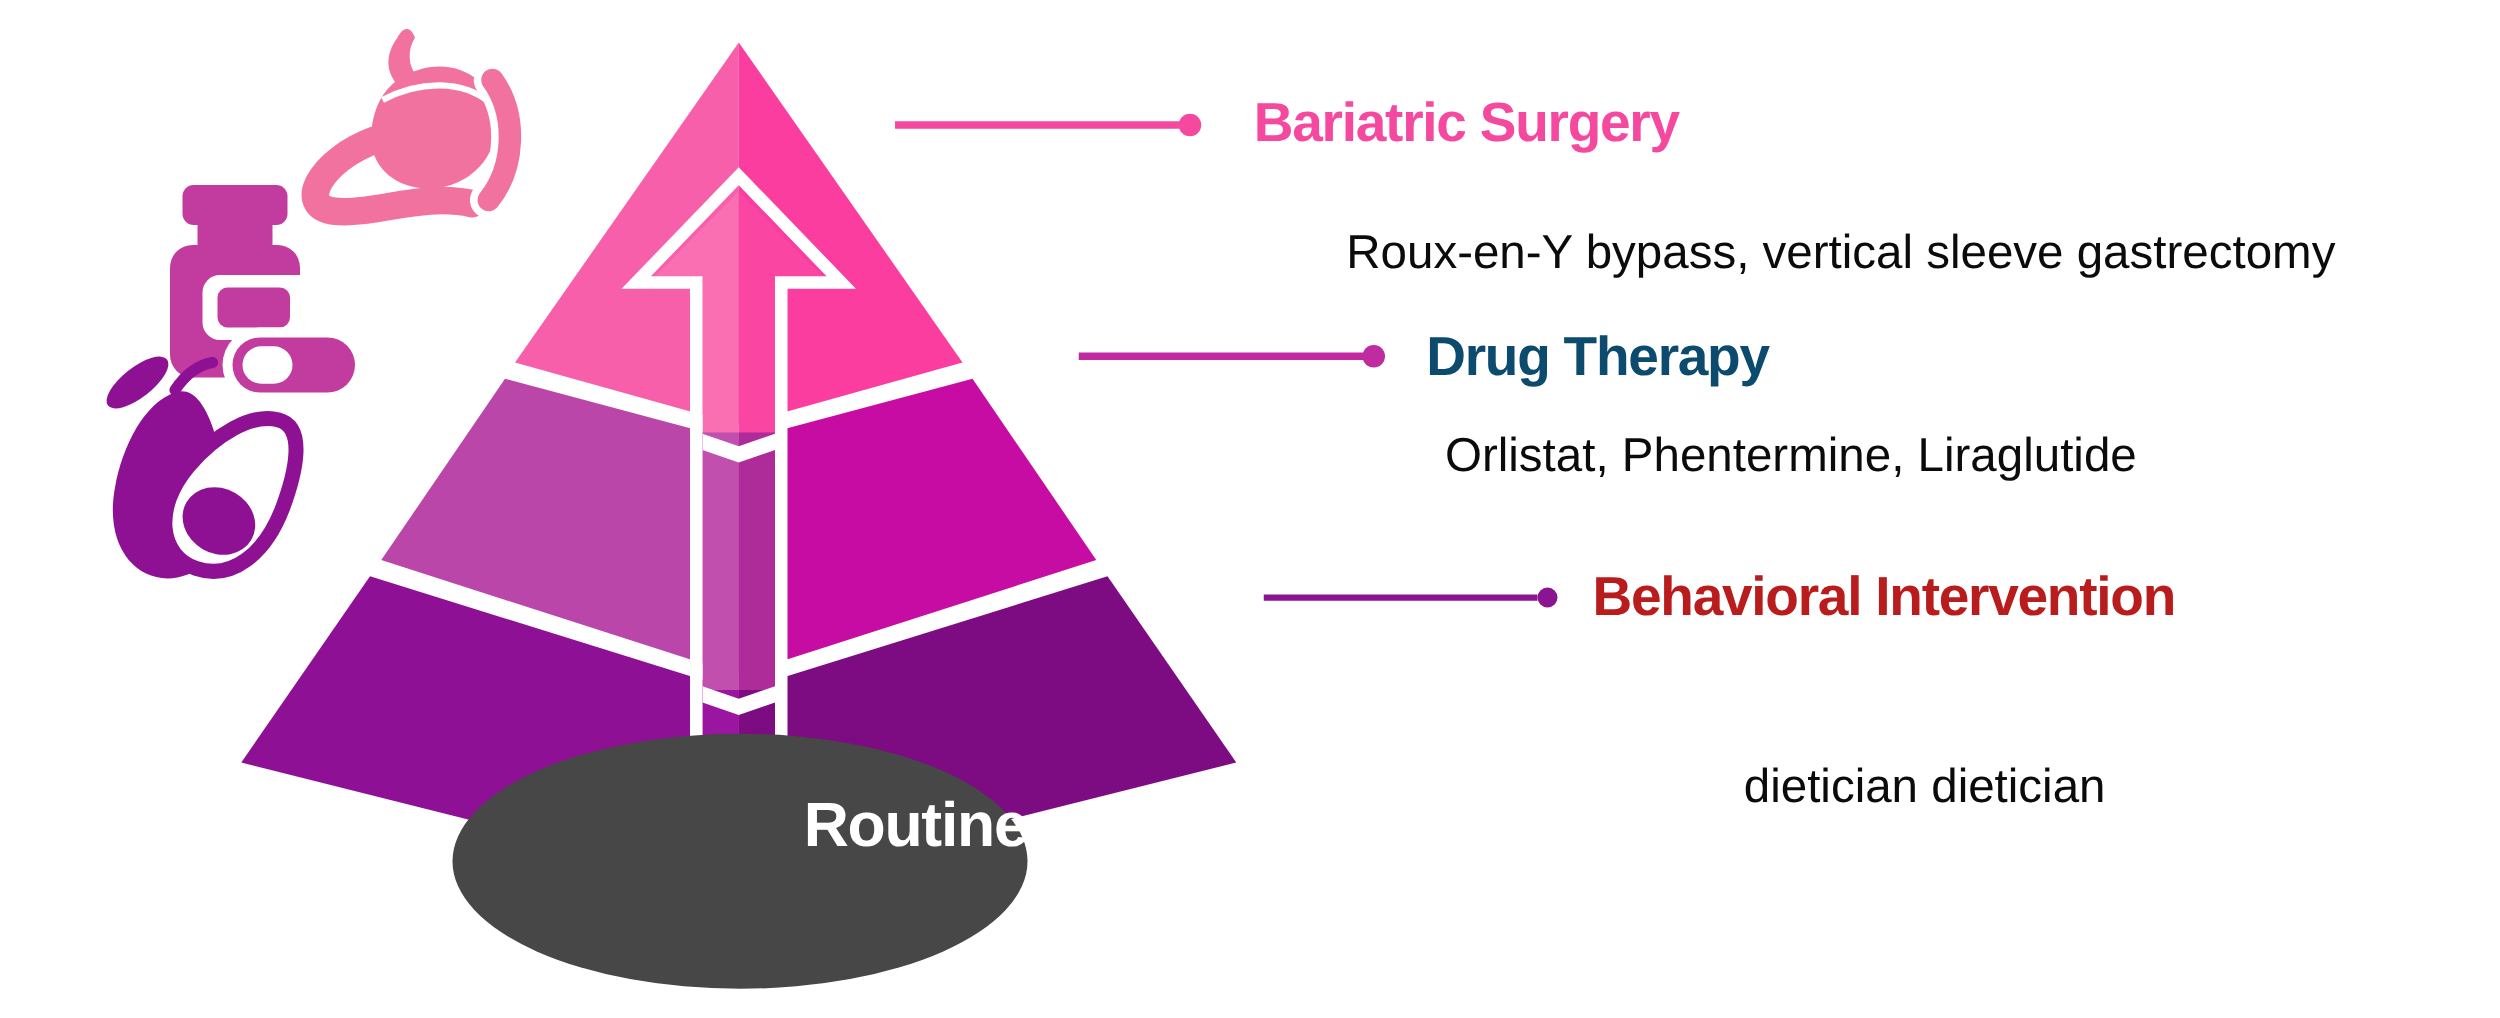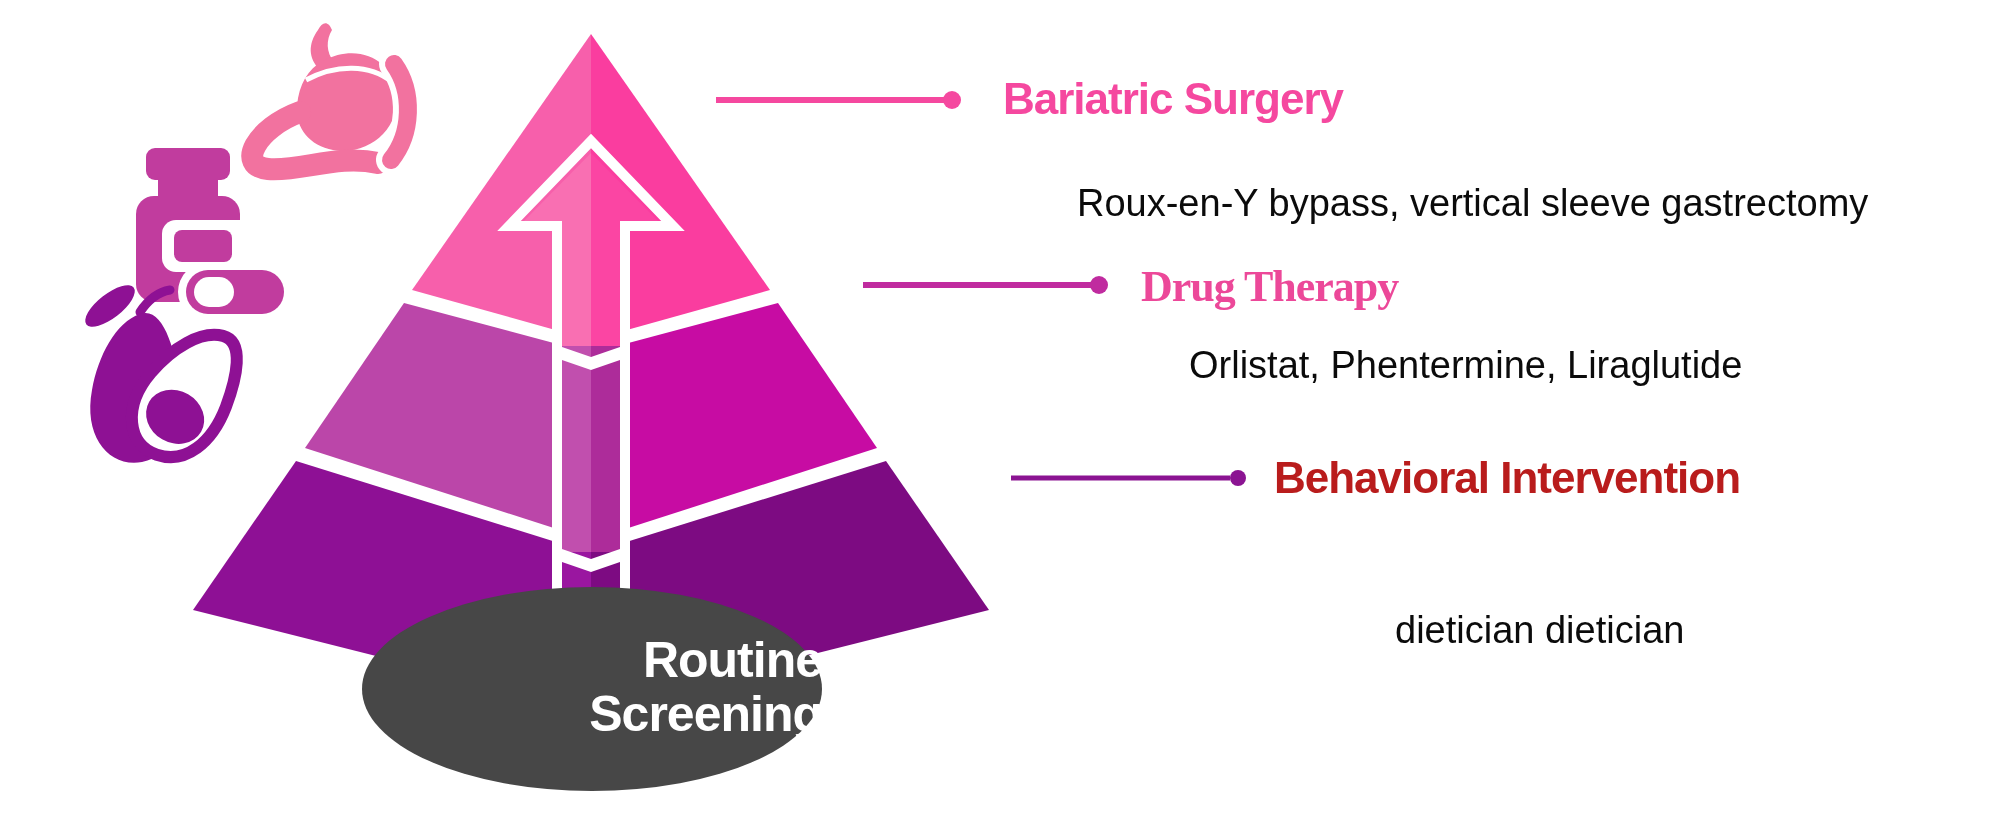--- a/index.html
+++ b/index.html
@@ -7,28 +7,28 @@
     position:relative;
     width:1964px;height:814px;
     background:#fff;
     font-family:"Liberation Sans", sans-serif;
     overflow:hidden;
   }
   .stage svg.scene{position:absolute;left:0;top:0;}
   .t{position:absolute;transform:translateY(-50%);white-space:nowrap;}
   .callout-title{font-weight:700;font-size:44px;letter-spacing:-1px;}
   .c1{color:#F5489F;}
-  .c2{color:#ec4899;font-family:Liberation Serif, serif;}
+  .c2{color:#0c4a6e;}
   .c3{color:#b91c1c;}
   .callout-desc{font-size:38px;color:#0b0b0b;}
   .h1{left:1003px;top:99px;}
   .h2{left:1141px;top:286px;}
   .h3{left:1274px;top:478px;}
   .s1{left:1059px;top:203px;margin-left:18px;}
-  .s2{left:1189px;top:365px;}
+  .s2{left:1156px;top:365px;}
   .s3a{left:1321px;top:547px;}
   .s3b{left:1395px;top:630px;}
   .base-label{
     position:absolute;left:362px;top:633px;width:460px;
     text-align:right;color:#fff;font-weight:700;
     font-size:50px;line-height:54px;letter-spacing:-1px;
   }
 </style>
 </head>
 <body>
@@ -123,16 +123,15 @@
   <div class="t callout-desc s1">Roux-en-Y bypass, vertical sleeve gastrectomy</div>
 
   <div class="t callout-title c2 h2">Drug Therapy</div>
   <div class="t callout-desc s2">Orlistat, Phentermine, Liraglutide</div>
 
   <div class="t callout-title c3 h3">Behavioral Intervention</div>
   <div class="t callout-desc s3b">dietician dietician</div>
 
   <div class="base-label">
     <div>Routine</div>
-    <div>Screening</div>
   </div>
 
 </div>
 
 </body></html>

